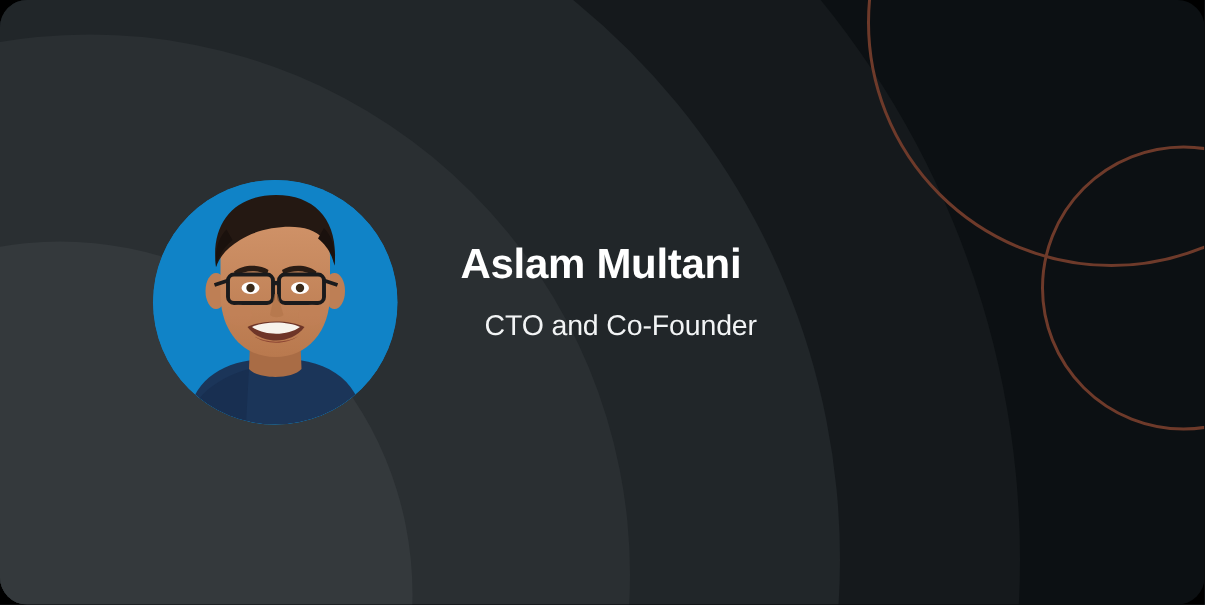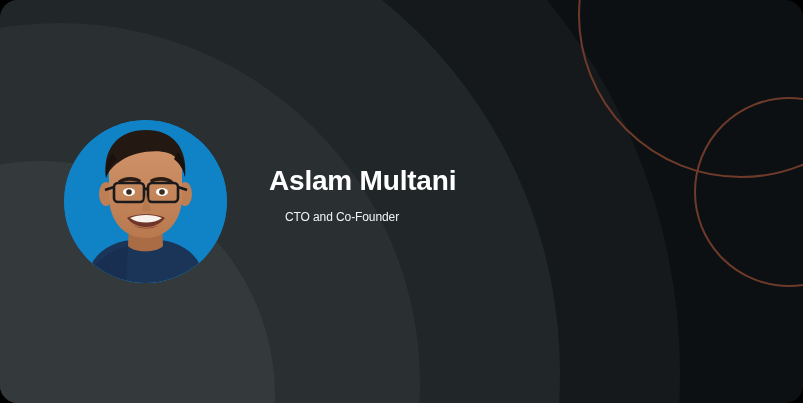--- a/index.html
+++ b/index.html
@@ -65,21 +65,21 @@
     pointer-events: none;
   }
   .outline-circles svg { display: block; overflow: visible; }
 
   
   .content {
     position: absolute;
     inset: 0;
     display: flex;
     align-items: center;
-    padding-left: 64px;
+    padding-left: 102px;
     box-sizing: border-box;
   }
 
   .avatar {
     position: relative;
     flex: 0 0 auto;
     width: 163px;
     height: 163px;
     border-radius: 50%;
     overflow: hidden;
@@ -97,24 +97,25 @@
     color: #FFFFFF;
     font-size: 28px;
     font-weight: 700;
     letter-spacing: -0.2px;
     line-height: 1.2;
   }
   .person-role,
   .person-org {
     margin: 16px;
     color: #F2F4F5;
-    font-size: 12px;
+    font-size: 19px;
     font-weight: 400;
     line-height: 1.48;
     letter-spacing: -0.1px;
+    text-align: center;
   }
   .person-role { margin-top: 12px; }
 </style>
 </head>
 <body>
 
 <div class="card">
 
   <div class="rings">
     <div class="ring ring-4"></div>

